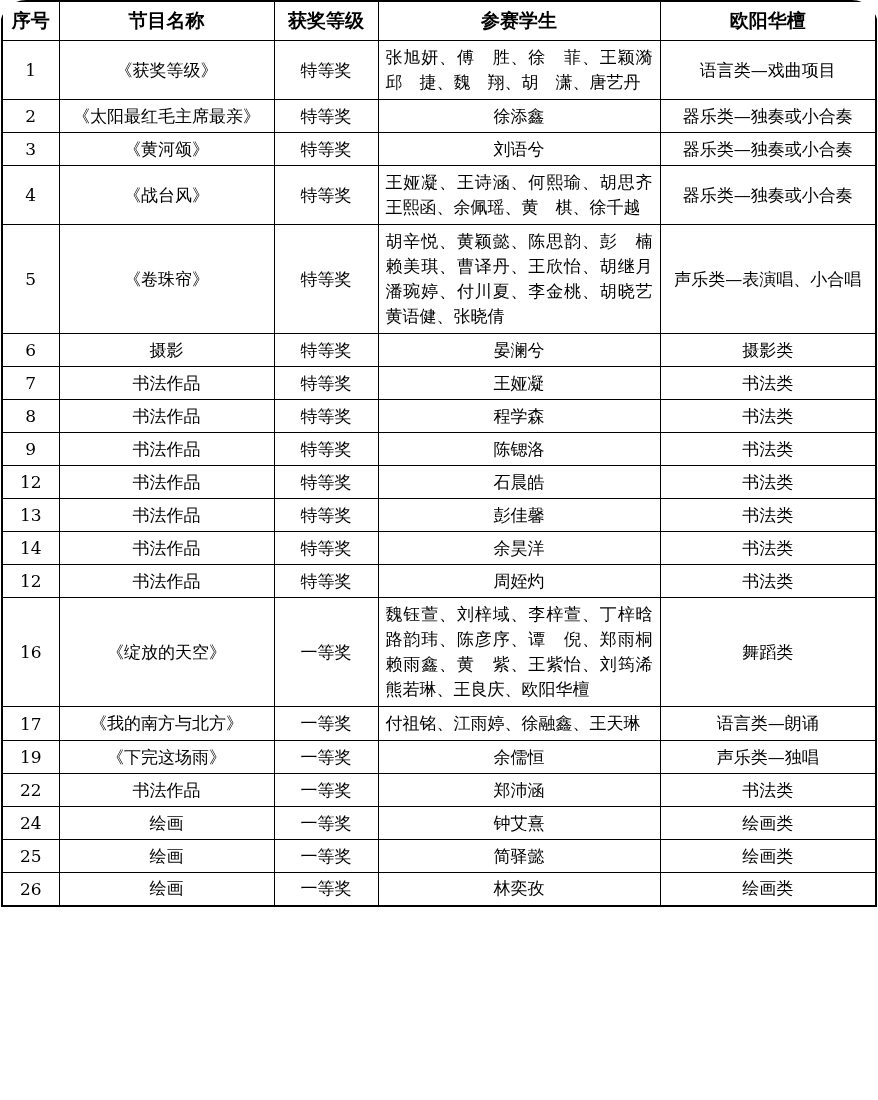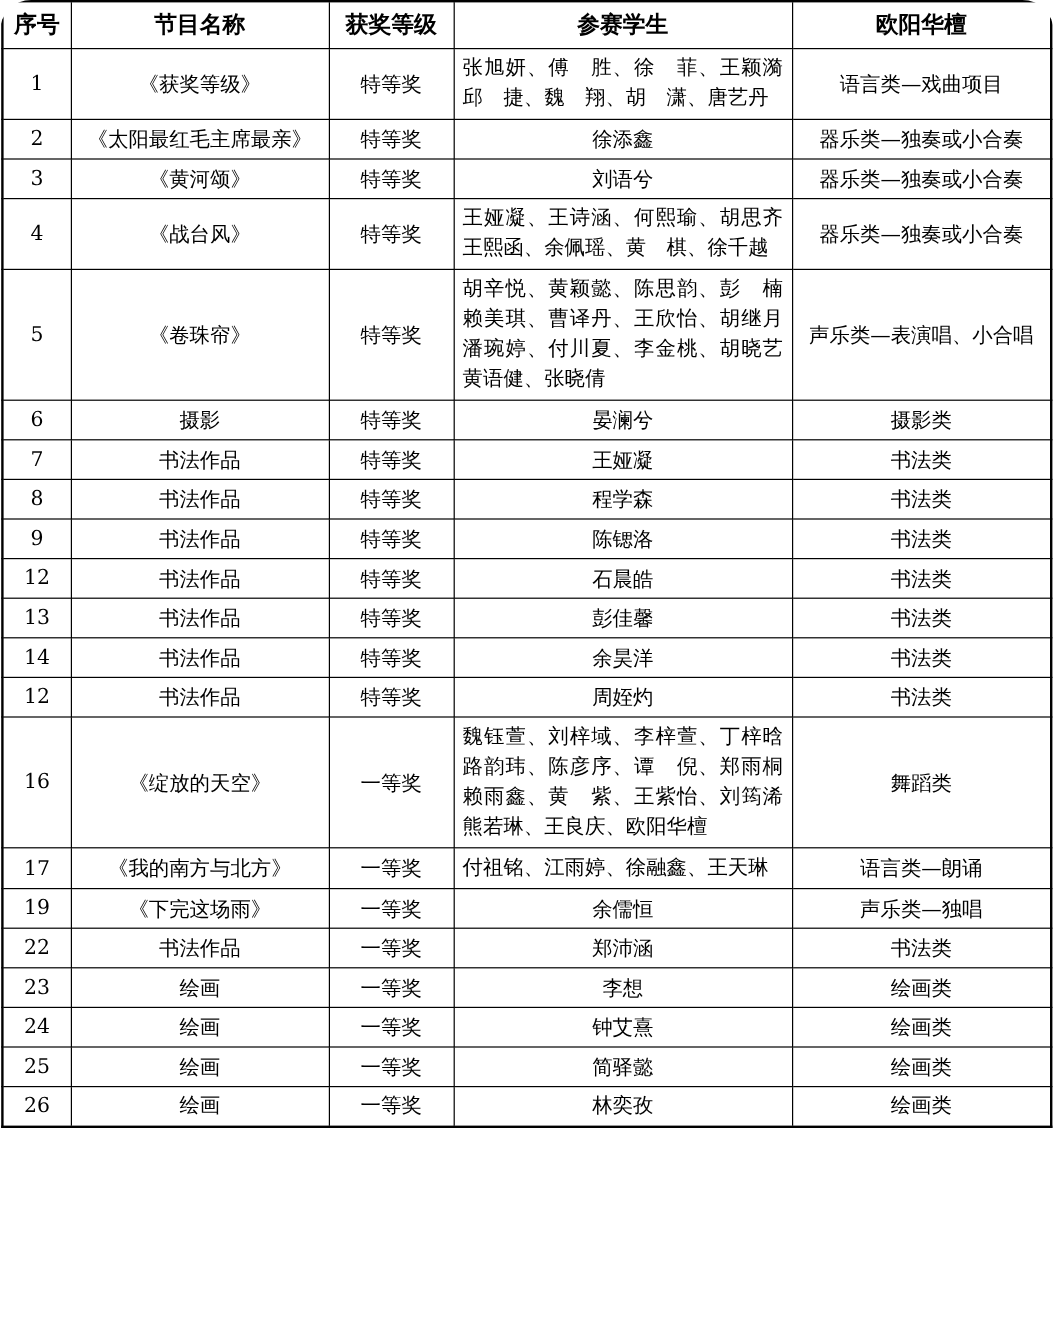--- a/index.html
+++ b/index.html
@@ -212,27 +212,20 @@
           <td>声乐类—独唱</td>
         </tr>
         <tr>
           <td>22</td>
           <td>书法作品</td>
           <td>一等奖</td>
           <td>郑沛涵</td>
           <td>书法类</td>
         </tr>
         <tr>
-          <td>23</td>
-          <td>绘画</td>
-          <td>一等奖</td>
-          <td>李想</td>
-          <td>绘画类</td>
-        </tr>
-        <tr>
           <td>24</td>
           <td>绘画</td>
           <td>一等奖</td>
           <td>钟艾熹</td>
           <td>绘画类</td>
         </tr>
         <tr>
           <td>25</td>
           <td>绘画</td>
           <td>一等奖</td>

